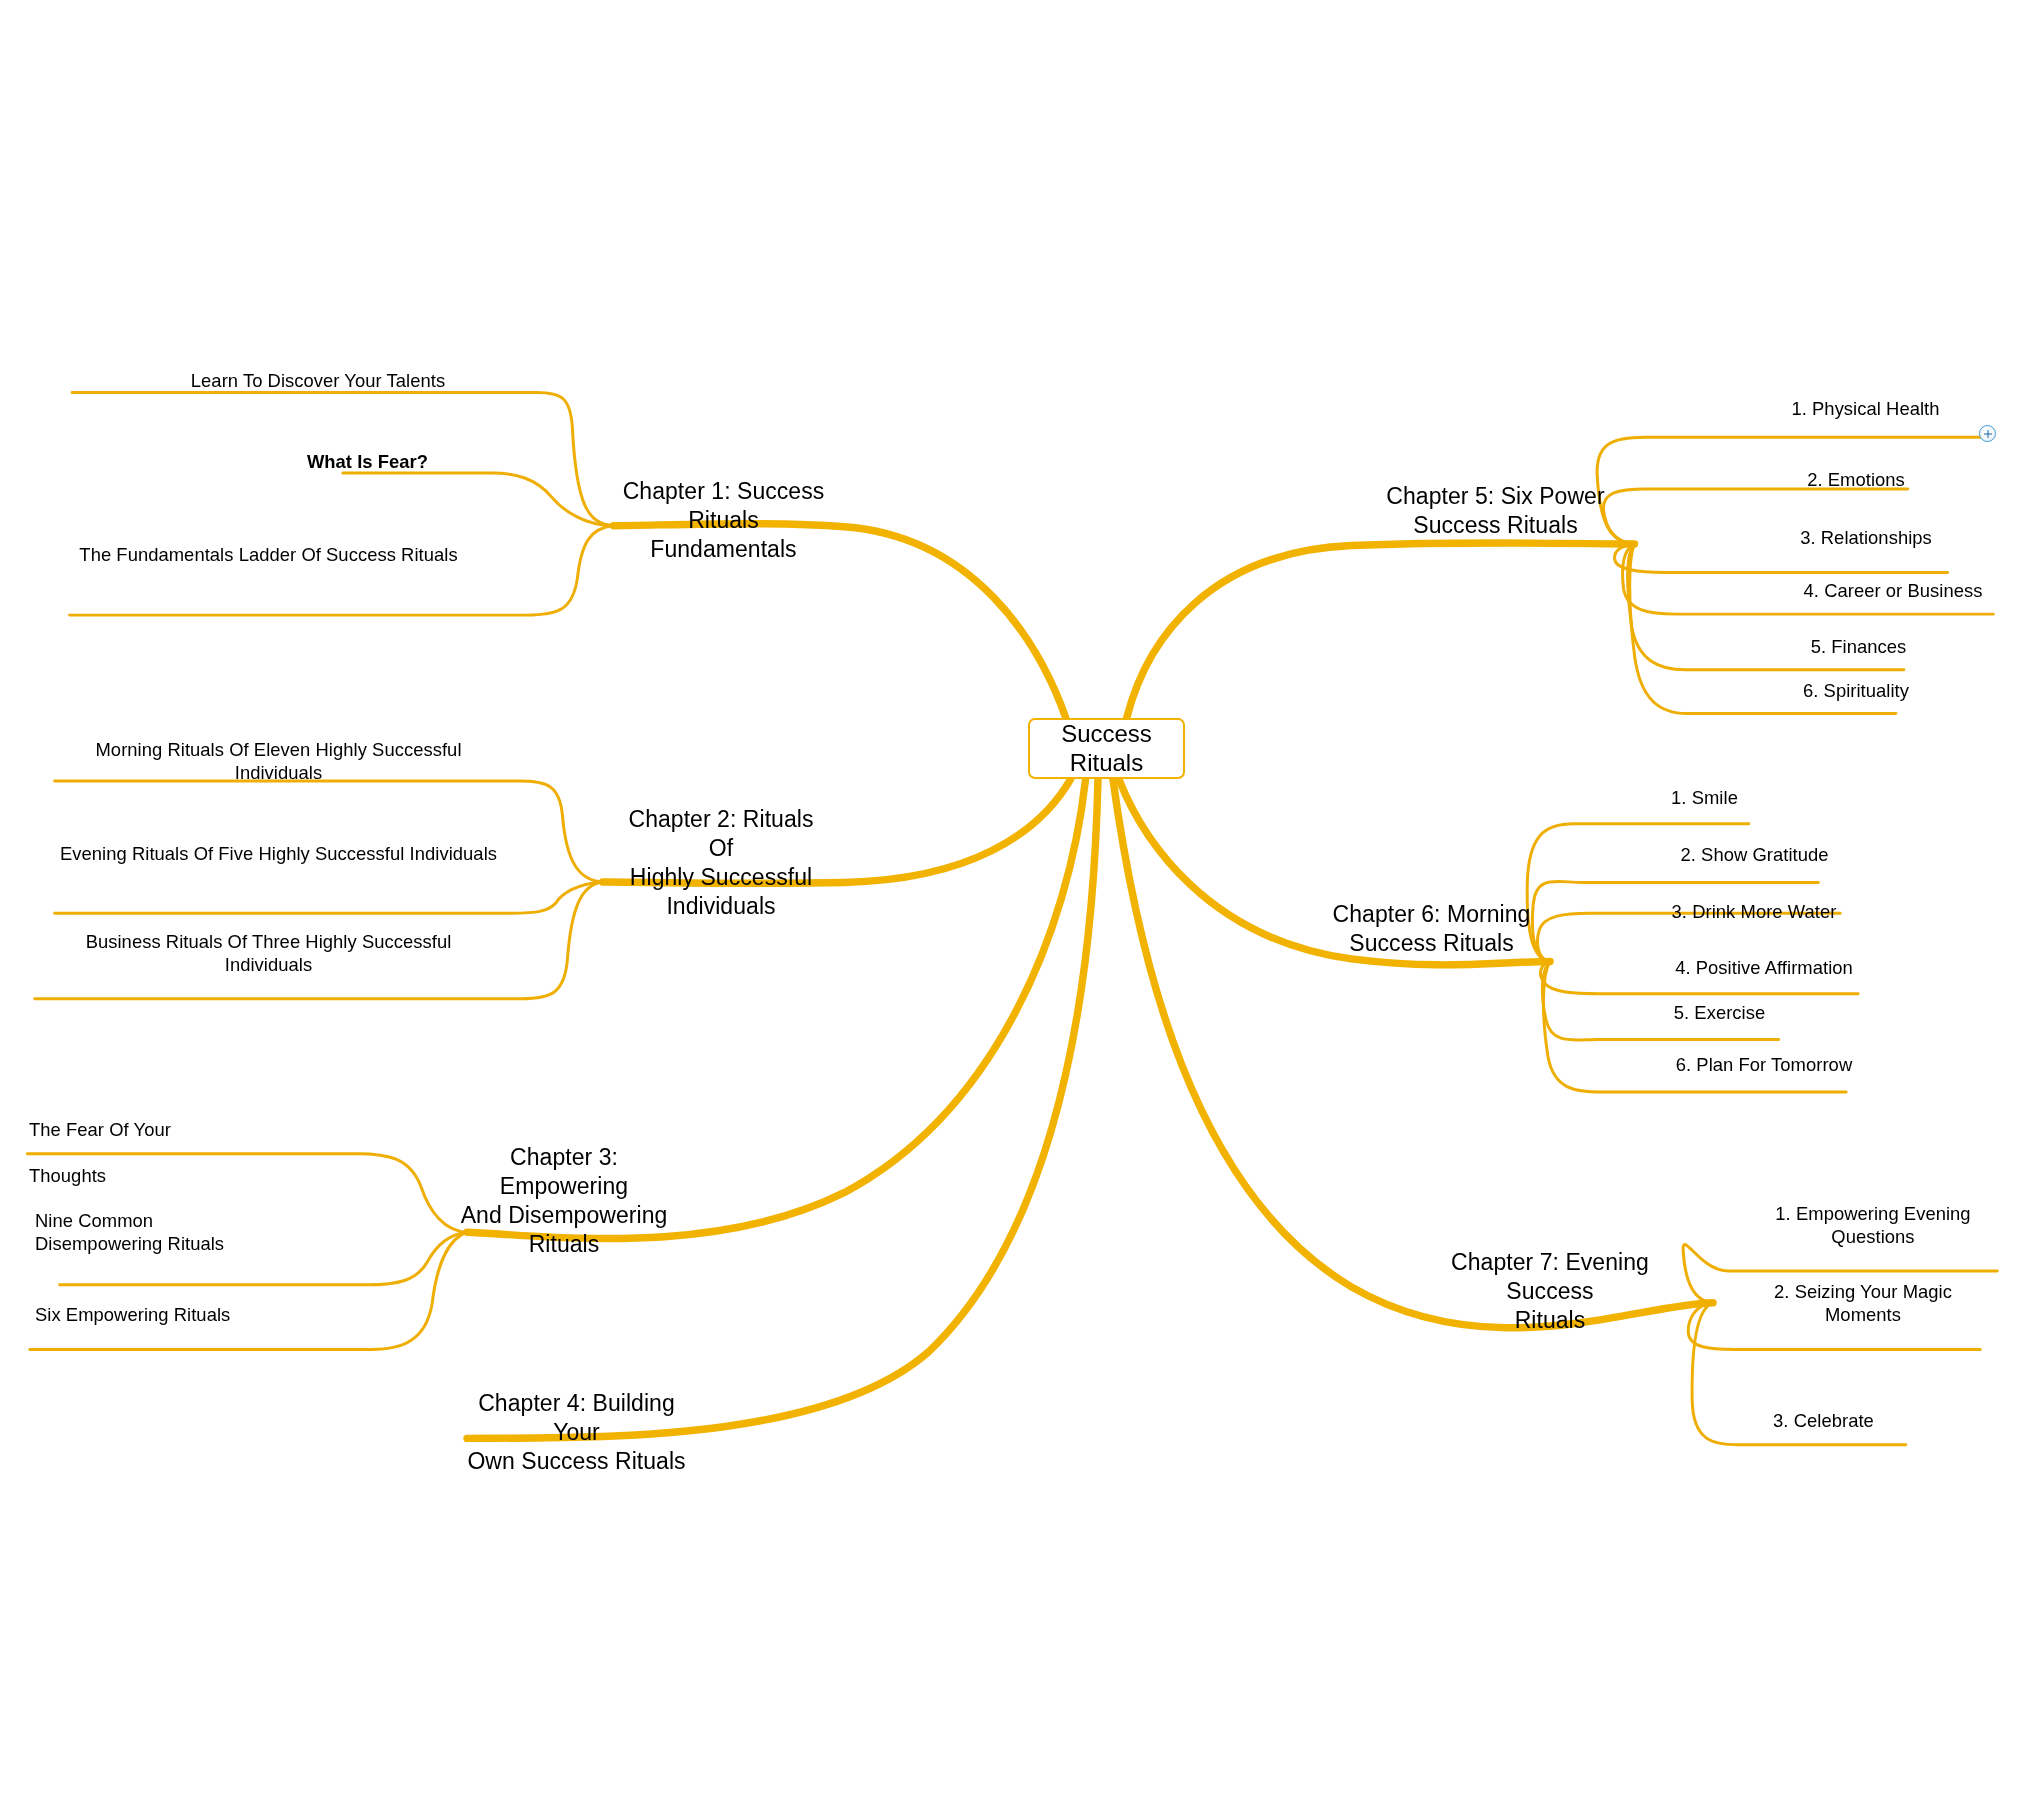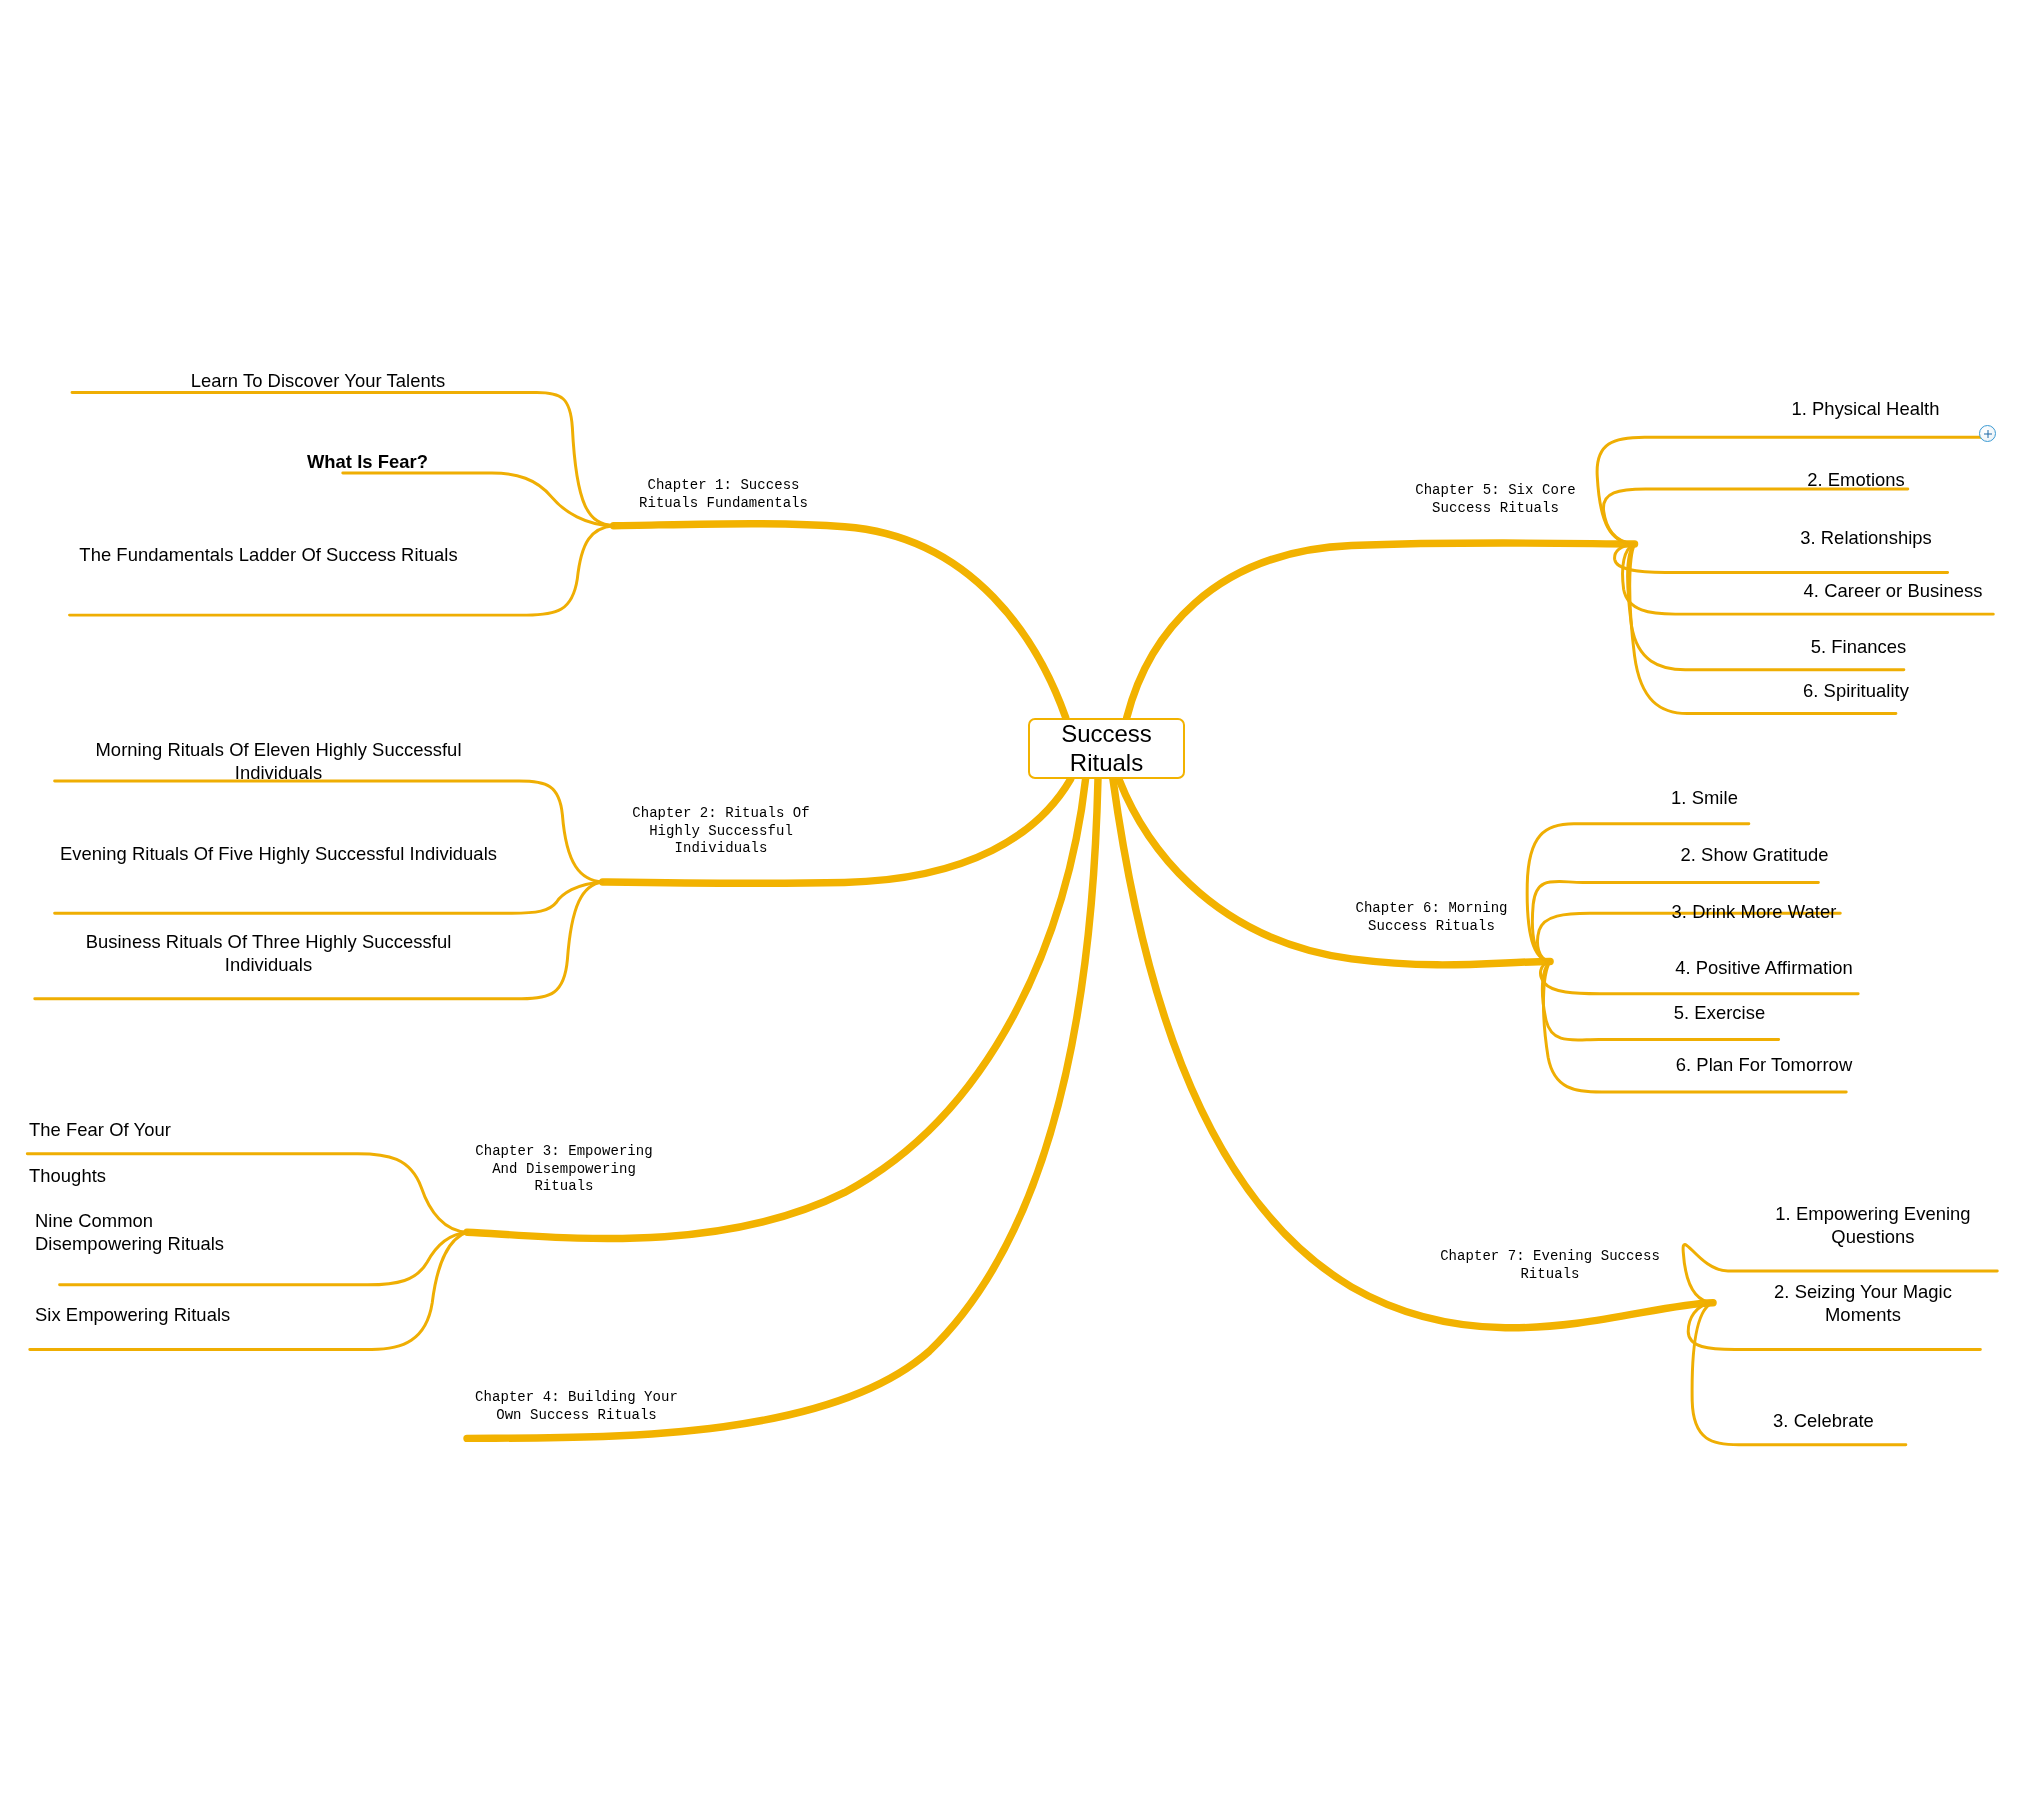--- a/index.html
+++ b/index.html
@@ -22,22 +22,22 @@
   svg.wires {
     position: absolute;
     left: 0; top: 0;
     width: 2035px;
     height: 1816px;
     pointer-events: none;
   }
   .node-label {
     position: absolute;
     color: #000000;
-    font-family: Liberation Mono, monospace;
-    font-size: 14px;
+    font-family: Liberation Sans, sans-serif;
+    font-size: 23px;
     line-height: 1.26;
     white-space: pre-line;
     text-align: center;
     letter-spacing: 0.05px;
   }
   .leaf-label {
     position: absolute;
     color: #000000;
     font-family: "Liberation Sans", sans-serif;
     font-size: 18.4px;
@@ -179,21 +179,21 @@
   <div class="leaf-label left" style="left:29px; top:1118px; width:278px;">The Fear Of Your
 
 Thoughts</div>
   <div class="leaf-label left" style="left:35px; top:1209px; width:278px;">Nine Common
 Disempowering Rituals</div>
   <div class="leaf-label left" style="left:35px; top:1303px; width:278px;">Six Empowering Rituals</div>
 
   <div class="node-label" style="left:462px; top:1389px; width:229px;">Chapter 4: Building Your
 Own Success Rituals</div>
 
-  <div class="node-label" style="left:1376px; top:482px; width:239px;">Chapter 5: Six Core
+  <div class="node-label" style="left:1376px; top:482px; width:239px;">Chapter 5: Six Power
 Success Rituals</div>
   <div class="leaf-label center" style="left:1744px; top:397px; width:243px;">1. Physical Health</div>
   <div class="expand-icon" style="left:1979px; top:425px;"></div>
   <div class="leaf-label center" style="left:1764px; top:468px; width:184px;">2. Emotions</div>
   <div class="leaf-label center" style="left:1754px; top:526px; width:224px;">3. Relationships</div>
   <div class="leaf-label center" style="left:1764px; top:579px; width:258px;">4. Career or Business</div>
   <div class="leaf-label center" style="left:1759px; top:635px; width:199px;">5. Finances</div>
   <div class="leaf-label center" style="left:1754px; top:679px; width:204px;">6. Spirituality</div>
 
   <div class="node-label" style="left:1317px; top:900px; width:229px;">Chapter 6: Morning

